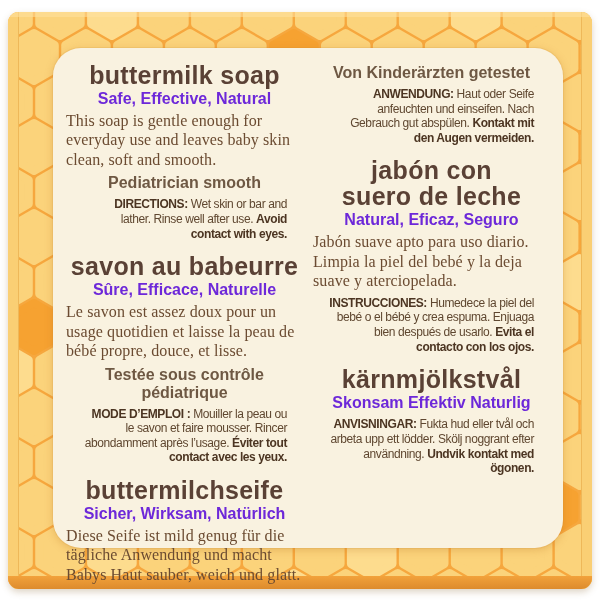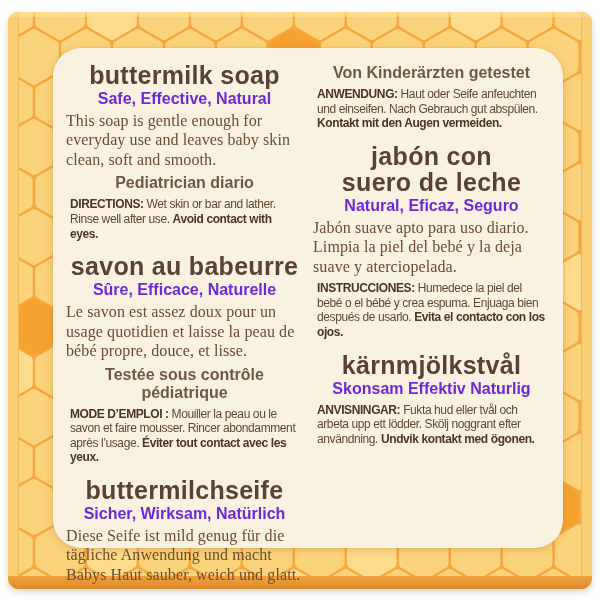--- a/index.html
+++ b/index.html
@@ -21,22 +21,22 @@
   .section{display:flex;flex-direction:column;}
   .section + .section{margin-top:12px;}
   .sec-heading{font-size:25px;font-weight:bold;letter-spacing:0.3px;line-height:1.04;margin:0;
                color:#5A4135;text-align:center;white-space:pre-line;}
   .sec-tagline{font-size:16px;font-weight:600;line-height:1.12;margin:2px 0 0;color:#6d28d9;
                text-align:center;}
   .sec-body{font-family:"Liberation Serif",serif;font-size:16px;line-height:1.22;margin:3px 0 0;
             color:#6B4B31;text-align:left;white-space:pre-line;letter-spacing:0.1px;}
   .sec-tested{font-size:16px;font-weight:600;line-height:1.12;margin:5px 0 0;color:#6E5843;
               text-align:center;white-space:pre-line;}
-  .sec-directions{font-size:12px;line-height:1.22;letter-spacing:-0.4px;margin:5px 4px 0;
-                  color:#5F4730;text-align:left;}
+  .sec-directions{font-size:12px;line-height:1.22;letter-spacing:-0.4px;margin:5px 16px 0;
+                  color:#5F4730;text-align:right;}
   .dir-label,.dir-warning{font-weight:bold;color:#4C3522;}
 </style>
 </head>
 <body>
 
 <div class="stage">
   <div class="box">
     <svg id="honeycomb" width="584" height="577">
         <polygon points="0.0,-24.0 20.8,-12.0 20.8,12.0 0.0,24.0 -20.8,12.0 -20.8,-12.0" fill="#FBD37B" stroke="#FBD37B" stroke-width="8" stroke-linejoin="round"></polygon>
         <polygon points="52.0,-24.0 72.7,-12.0 72.7,12.0 52.0,24.0 31.2,12.0 31.2,-12.0" fill="#FBD37B" stroke="#FBD37B" stroke-width="8" stroke-linejoin="round"></polygon>
@@ -228,21 +228,21 @@
 
     <div class="panel">
       <div class="col">
 
         <div class="section">
           <h1 class="sec-heading">buttermilk soap</h1>
           <div class="sec-tagline">Safe, Effective, Natural</div>
           <div class="sec-body">This soap is gentle enough for
 everyday use and leaves baby skin
 clean, soft and smooth.</div>
-          <div class="sec-tested">Pediatrician diario</div>
+          <div class="sec-tested">Pediatrician smooth</div>
           <p class="sec-directions"><span class="dir-label">DIRECTIONS:</span><span> Wet skin or bar and lather. Rinse well after use. </span><span class="dir-warning">Avoid contact with eyes.</span></p>
         </div>
 
         <div class="section">
           <h1 class="sec-heading">savon au babeurre</h1>
           <div class="sec-tagline">Sûre, Efficace, Naturelle</div>
           <div class="sec-body">Le savon est assez doux pour un
 usage quotidien et laisse la peau de
 bébé propre, douce, et lisse.</div>
           <div class="sec-tested">Testée sous contrôle

